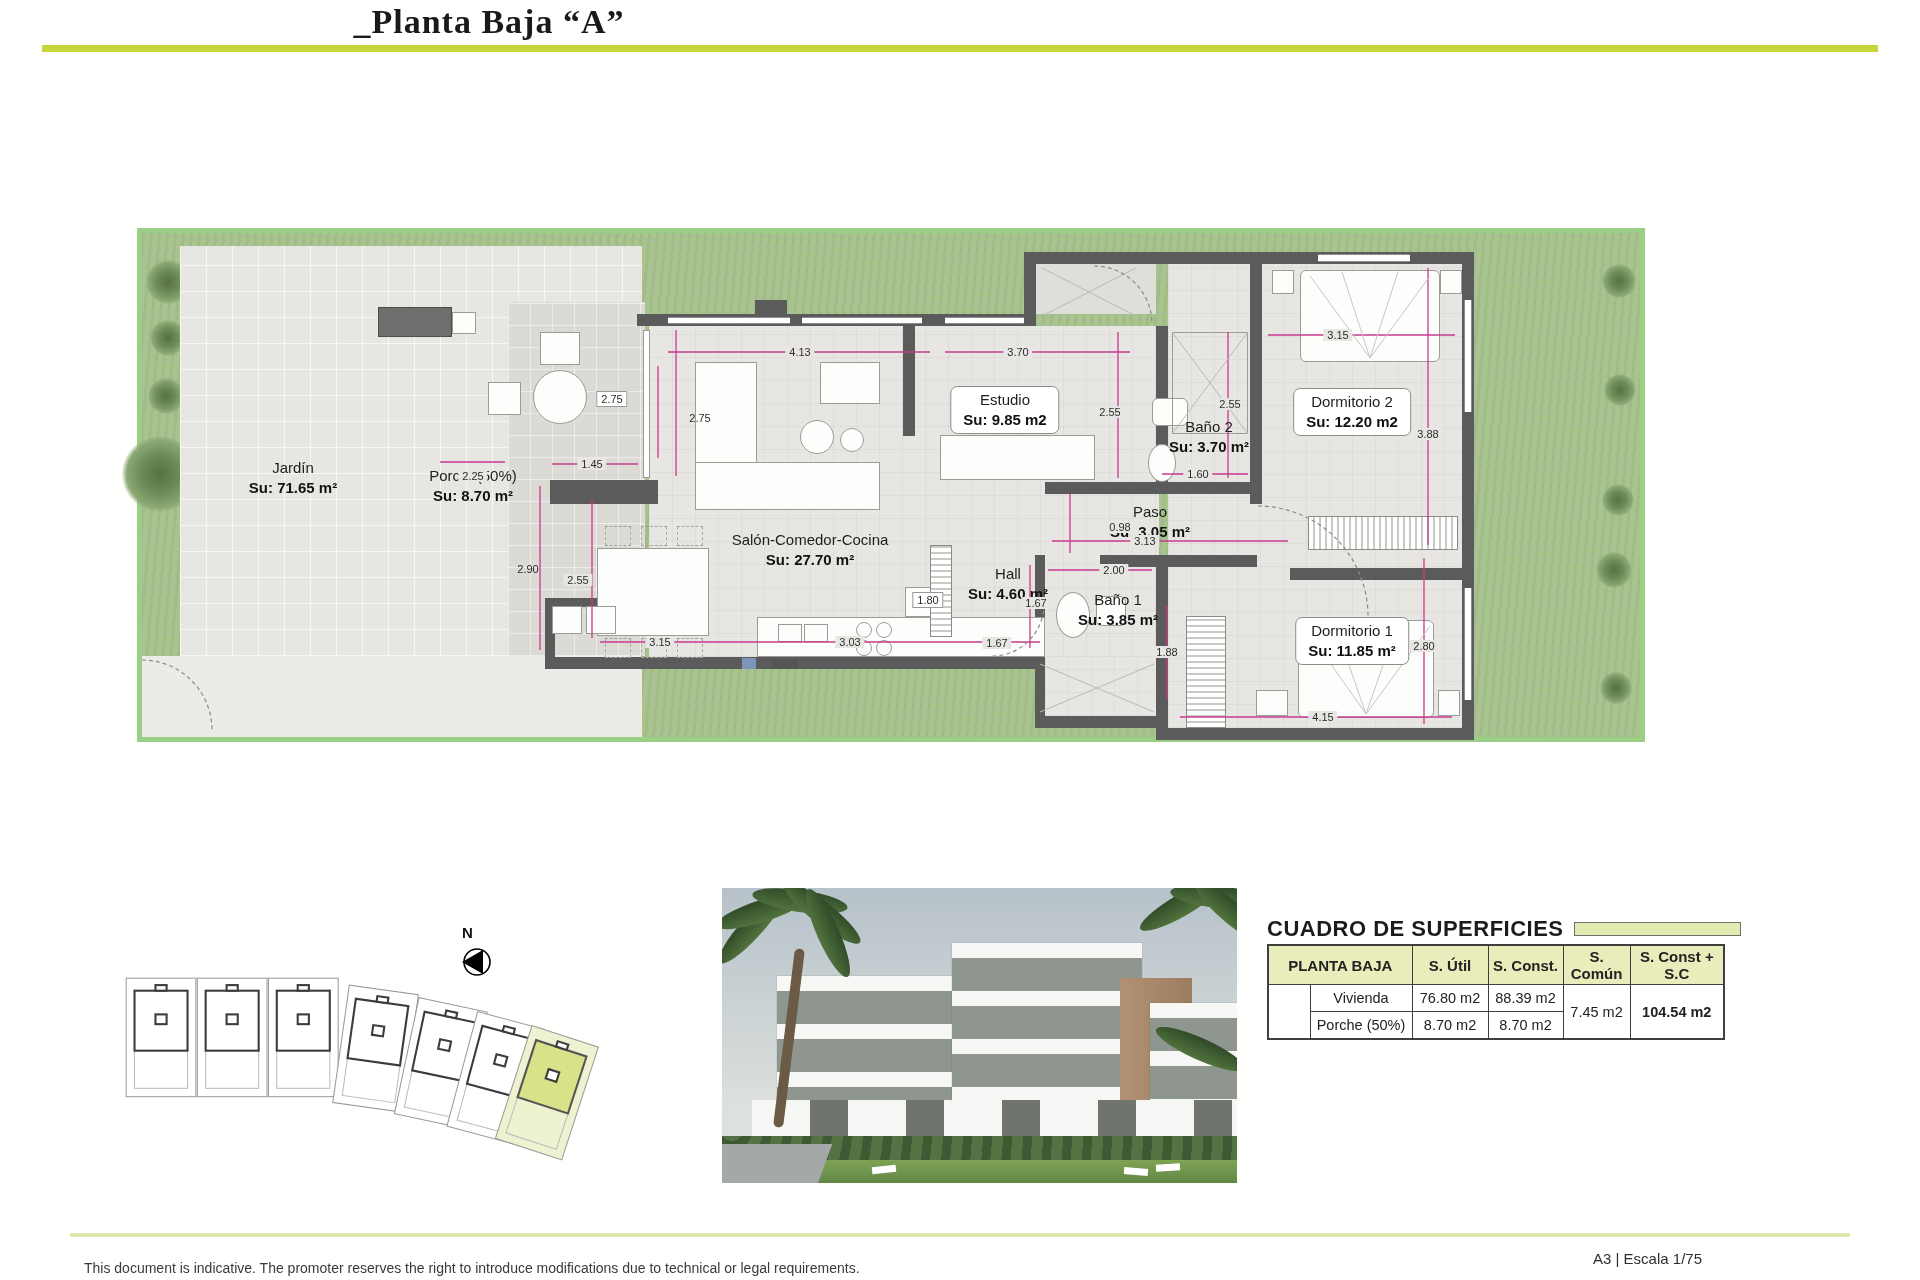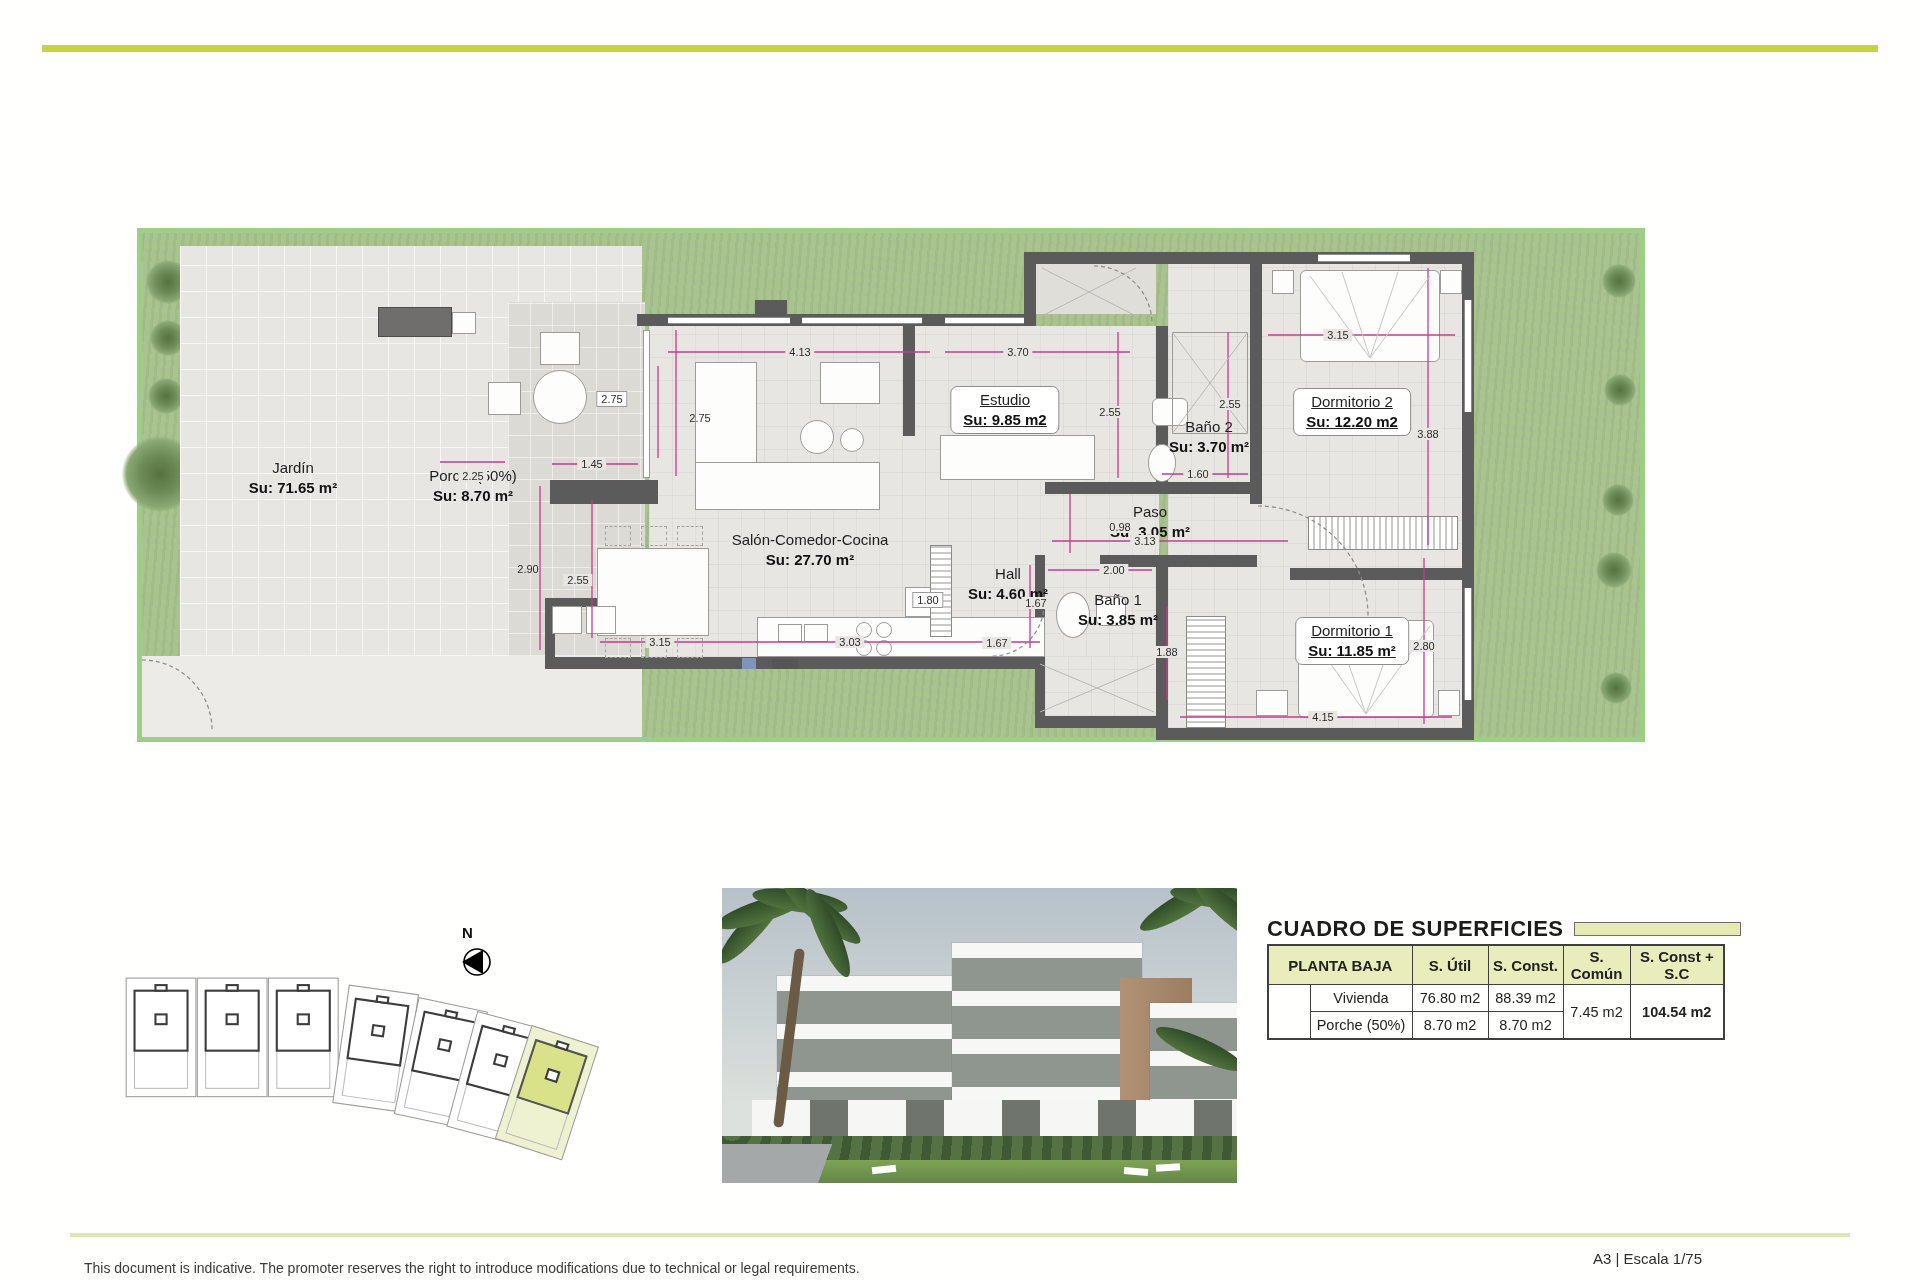--- a/index.html
+++ b/index.html
@@ -42,21 +42,21 @@
   .dash{background:transparent;border:1px dashed #a3a3a0;}
   .stripesV{position:absolute;border:1px solid #8a8a87;box-sizing:border-box;
         background:repeating-linear-gradient(90deg,#fff 0 4px,#c9c9c6 4px 6px);}
   .stripesH{position:absolute;border:1px solid #8a8a87;box-sizing:border-box;
         background:repeating-linear-gradient(0deg,#fff 0 4px,#c9c9c6 4px 6px);}
   .dark{background:#6f6e6c;border-color:#4c4c4a;}
   
   .room{position:absolute;transform:translate(-50%,-50%);text-align:center;line-height:20px;white-space:nowrap;}
   .room .nm{font-size:15px;color:#1e1e1e;}
   .room .su{font-size:15px;font-weight:bold;color:#111;}
-  .panel{background:#fff;border:1px solid #8d8d8a;border-radius:7px;padding:3px 12px;text-decoration:underline;}
+  .panel{background:#fff;border:1px solid #8d8d8a;border-radius:7px;padding:3px 12px;}
   .dim{position:absolute;transform:translate(-50%,-50%);font-size:11px;color:#2c2c2c;white-space:nowrap;}
   .dimbox{background:#fff;border:1px solid #999;padding:1px 4px;}
   .onwhite{background:#e7e6e2;padding:0 4px;}
   
   .ovl{position:absolute;left:0;top:0;pointer-events:none;}
   
   .photo{position:absolute;left:722px;top:888px;width:515px;height:295px;overflow:hidden;background:linear-gradient(#b6c1c9,#dde1dd 75%);}
   .ph{position:absolute;}
   .floors{background:repeating-linear-gradient(180deg,#f7f7f5 0 15px,#8e968f 15px 48px);box-shadow:0 0 0 1px rgba(0,0,0,.06);}
   .palmfrond{position:absolute;width:96px;height:22px;border-radius:50%;
@@ -76,20 +76,21 @@
   .foot-es{position:absolute;left:72px;top:1241px;font-size:15px;font-weight:bold;color:#111;}
   .foot-en{position:absolute;left:84px;top:1260px;font-size:14px;color:#3a3a3a;}
   .foot-scale{position:absolute;right:218px;top:1250px;font-size:15px;color:#2e2e2e;margin-left:20px;}
   .north-n{position:absolute;left:462px;top:924px;font-size:15px;font-weight:bold;color:#111;}
 </style>
 </head>
 <body>
 
 <div class="sheet">
 
+  <div class="title">_Planta Baja “A”</div>
   <div class="rule"></div>
 
   <div class="garden"></div>
 
   <div class="tree abs" style="left:146px;top:260px;width:44px;height:44px"></div>
   <div class="tree abs" style="left:150px;top:320px;width:36px;height:36px"></div>
   <div class="tree abs" style="left:148px;top:378px;width:36px;height:36px"></div>
   <div class="tree abs" style="left:122px;top:436px;width:76px;height:76px"></div>
   <div class="tree abs" style="left:188px;top:632px;width:34px;height:34px"></div>
   <div class="tree abs" style="left:228px;top:634px;width:34px;height:34px"></div>

